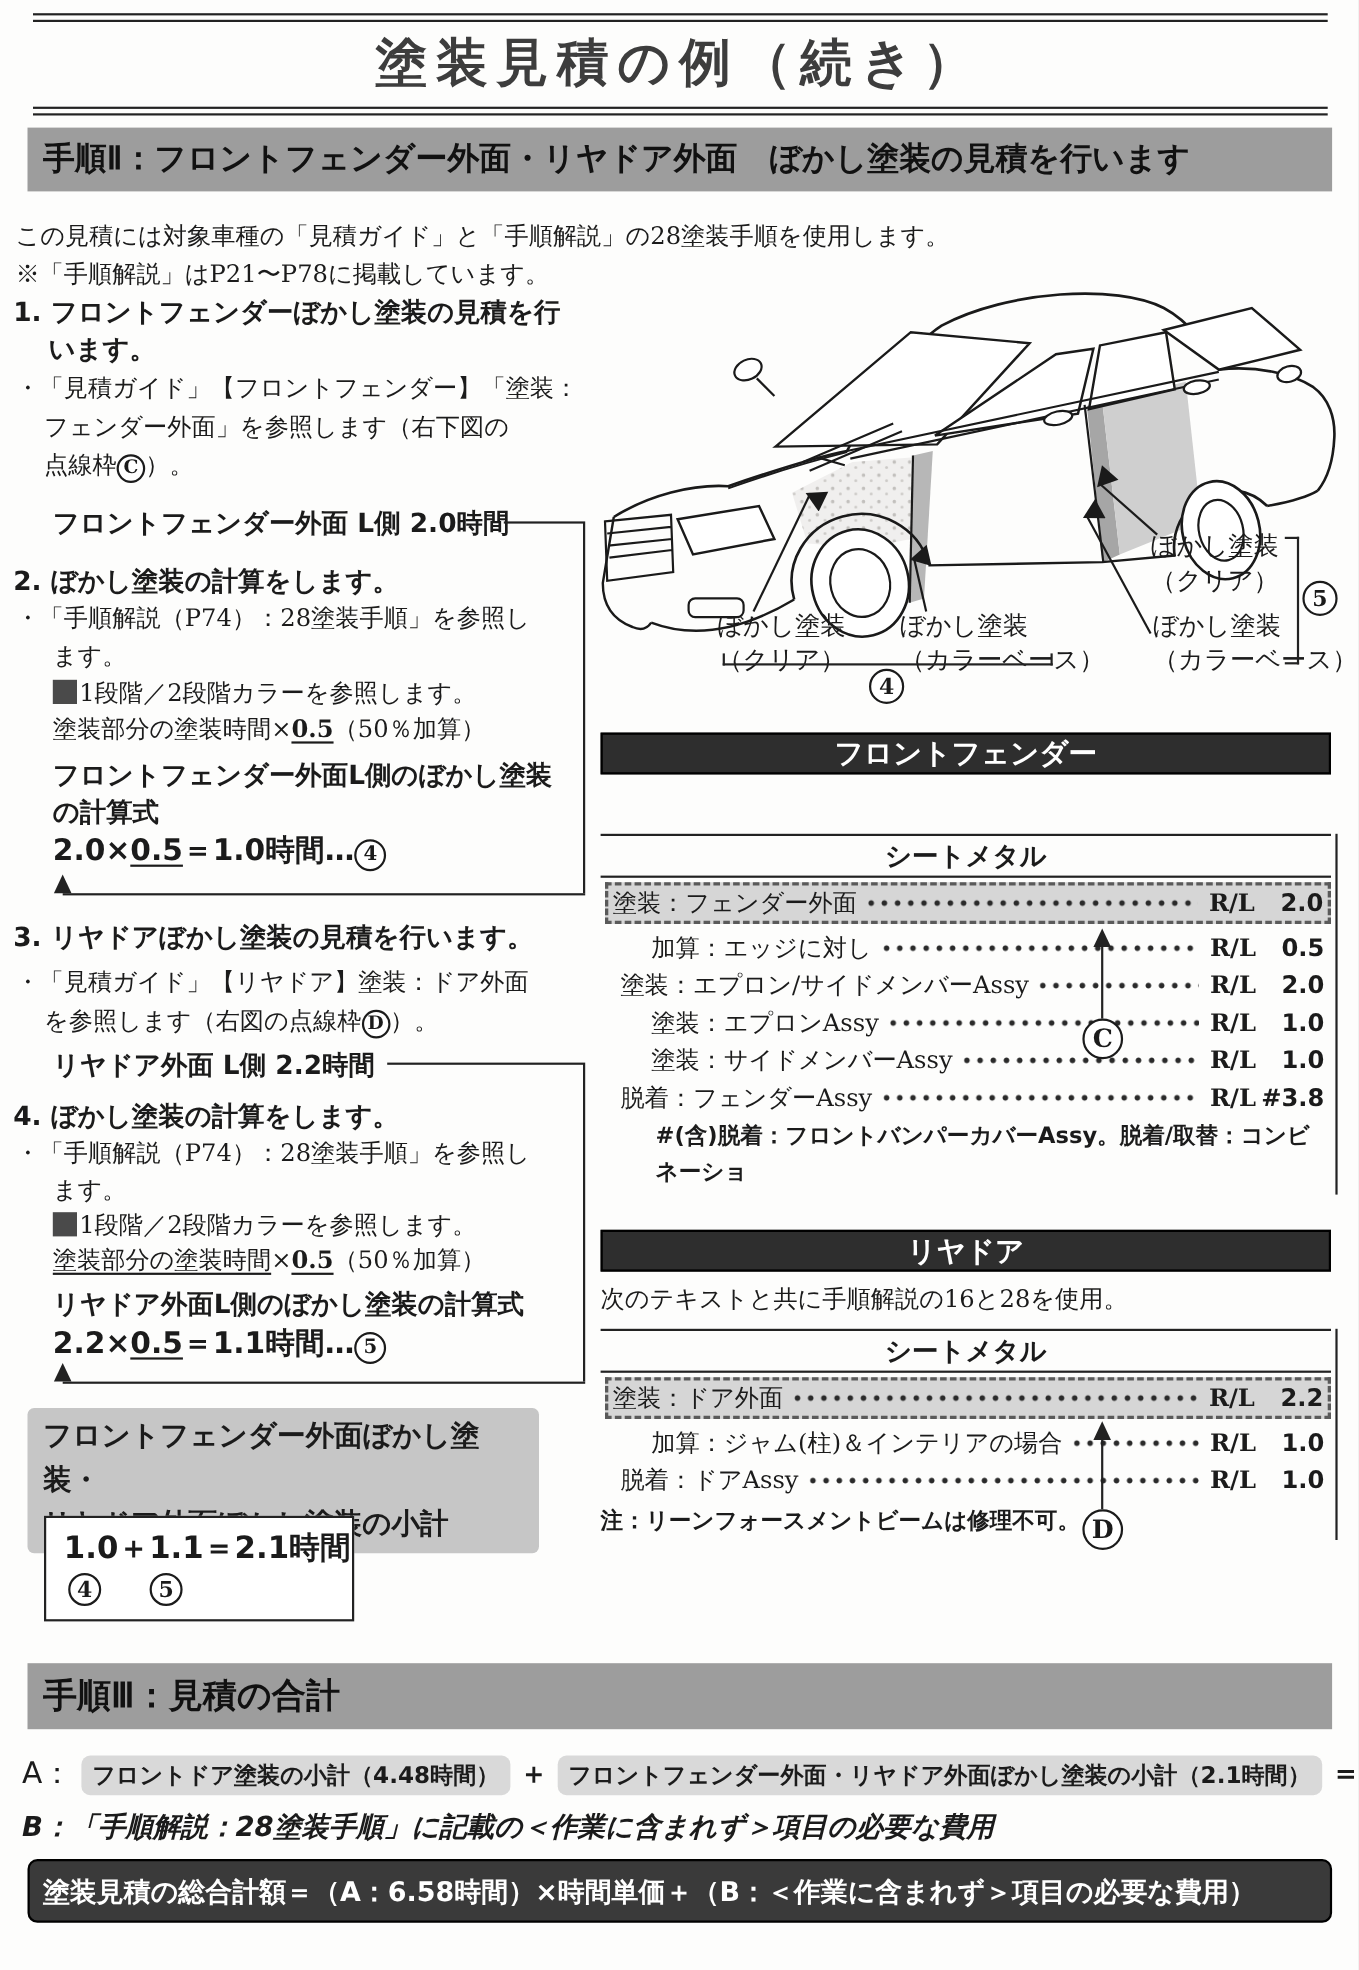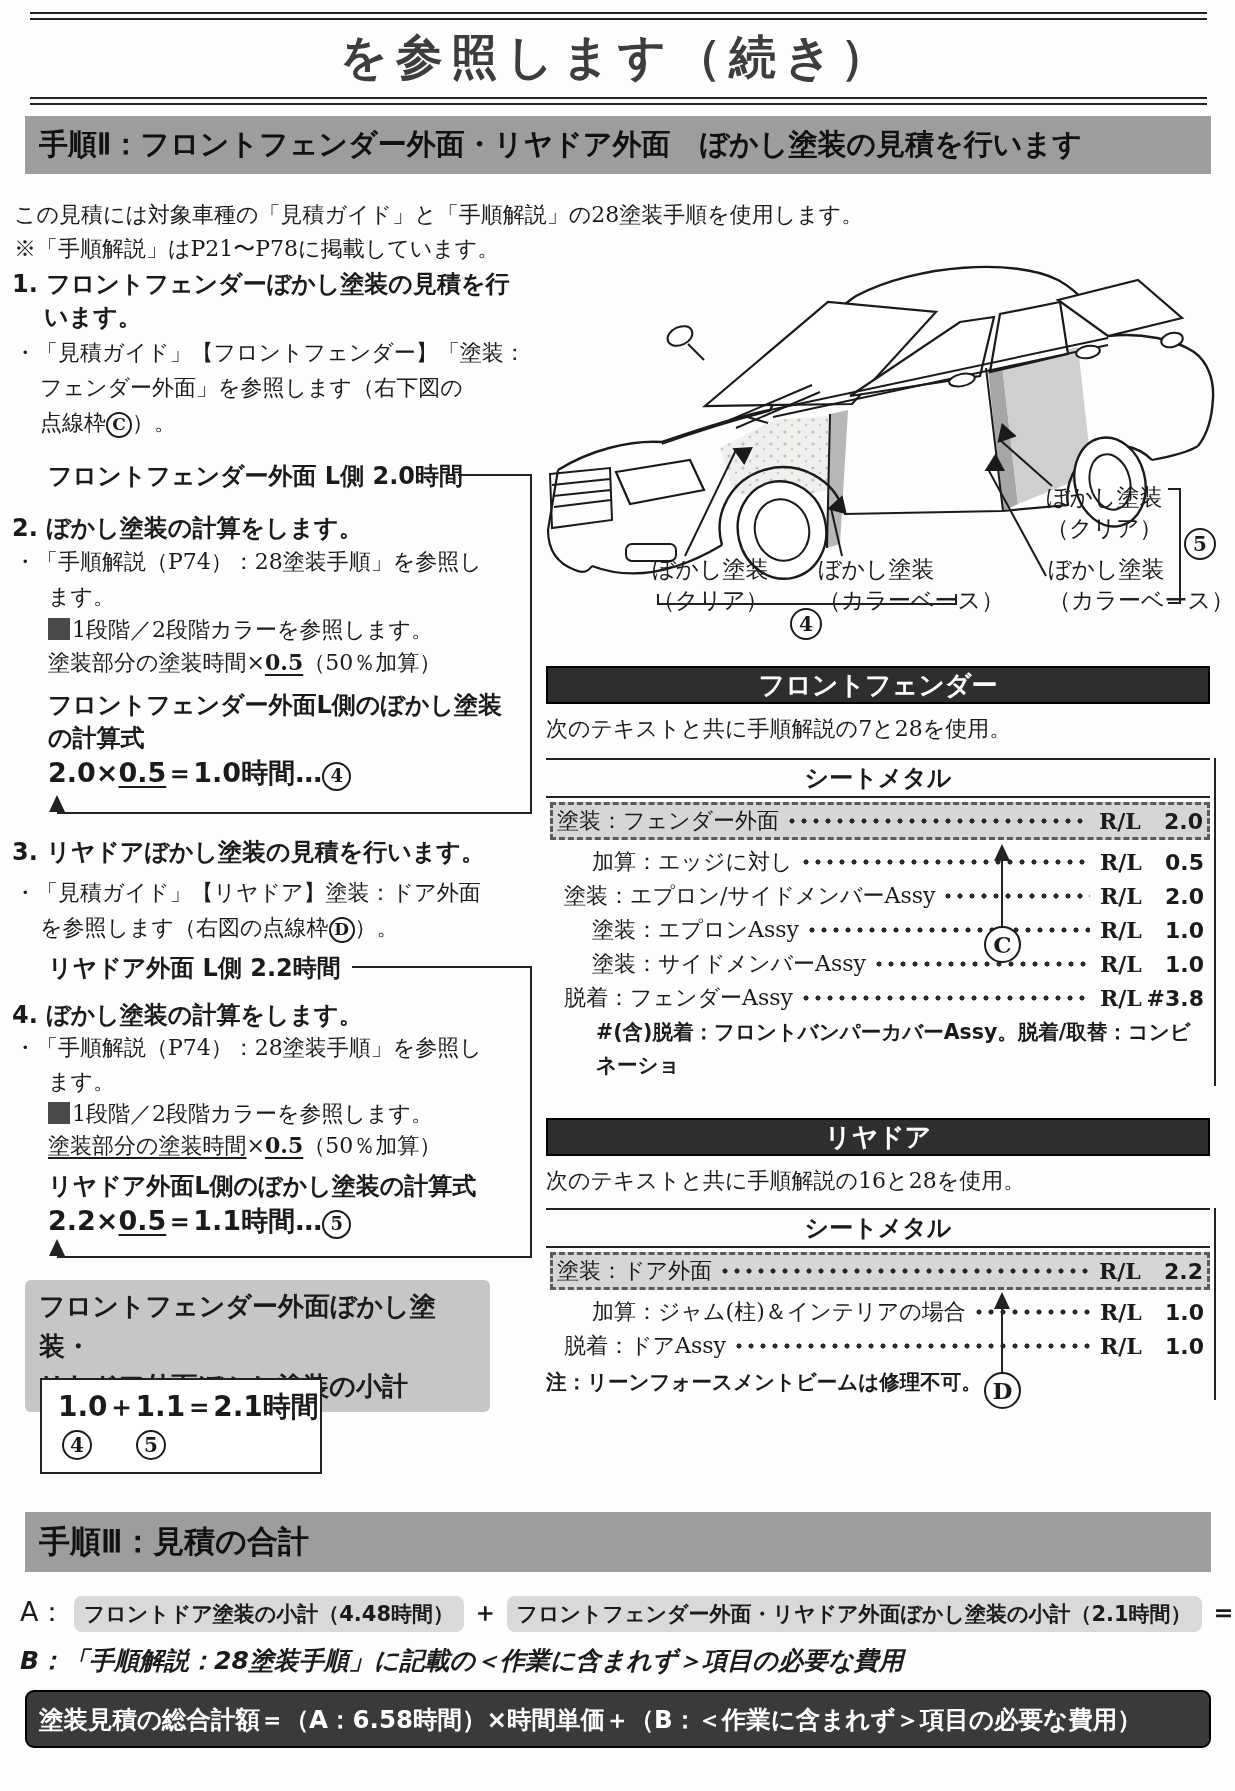--- a/index.html
+++ b/index.html
@@ -57,21 +57,21 @@
         font-family:"DejaVu Sans",sans-serif;font-weight:bold;font-size:21px;vertical-align:middle;}
   .total-bar{position:absolute;left:25px;top:1690px;width:1186px;height:58px;background:#3a3a3a;border:2px solid #000;border-radius:9px;
         color:#fff;font-family:"DejaVu Sans",sans-serif;font-weight:bold;font-size:24.5px;display:flex;align-items:center;padding-left:12px;box-sizing:border-box;}
 </style>
 </head>
 <body>
 
 <div class="page">
 
   <div class="dbl-rule" style="top:12px"></div>
-  <div class="page-title serif">を参照します（続き）</div>
+  <div class="page-title serif">塗装見積の例（続き）</div>
   <div class="dbl-rule" style="top:97px"></div>
 
   <div class="step-bar" style="top:116px;height:58px;font-size:29px;">
     <span>手順Ⅱ：フロントフェンダー外面・リヤドア外面　ぼかし塗装の見積を行います</span>
   </div>
 
   <div class="t body-l" style="left:14px;top:200px;">この見積には対象車種の「見積ガイド」と「手順解説」の28塗装手順を使用します。</div>
   <div class="t body-l" style="left:14px;top:234px;">※「手順解説」はP21〜P78に掲載しています。</div>
 
   <div class="t head-l" style="left:12px;top:268px;">1. フロントフェンダーぼかし塗装の見積を行</div>
@@ -216,21 +216,20 @@
     <div>（カラーベース）</div>
   </div>
   <div class="bracket-h" style="left:657px;top:594px;width:296px;"></div>
   <div class="circ-abs" style="left:790px;top:608px;">4</div>
   <div class="bracket-v" style="left:1168px;top:488px;height:112px;"></div>
   <div class="circ-abs" style="left:1184px;top:528px;">5</div>
 
   <div class="tbl-header" style="top:666px;">
     <span>フロントフェンダー</span>
   </div>
-  <div class="tbl-note" style="top:714px;">次のテキストと共に手順解説の7と28を使用。</div>
   <div class="rule" style="top:758px;"></div>
   <div class="sheetmetal" style="top:762px;">シートメタル</div>
   <div class="rule" style="top:796px;"></div>
 
   <div class="trow hl" style="top:802px;">
     <span class="lbl">塗装：フェンダー外面</span>
     <span class="leader"></span>
     <span class="rl">R/L</span>
     <span class="val">2.0</span>
   </div>

